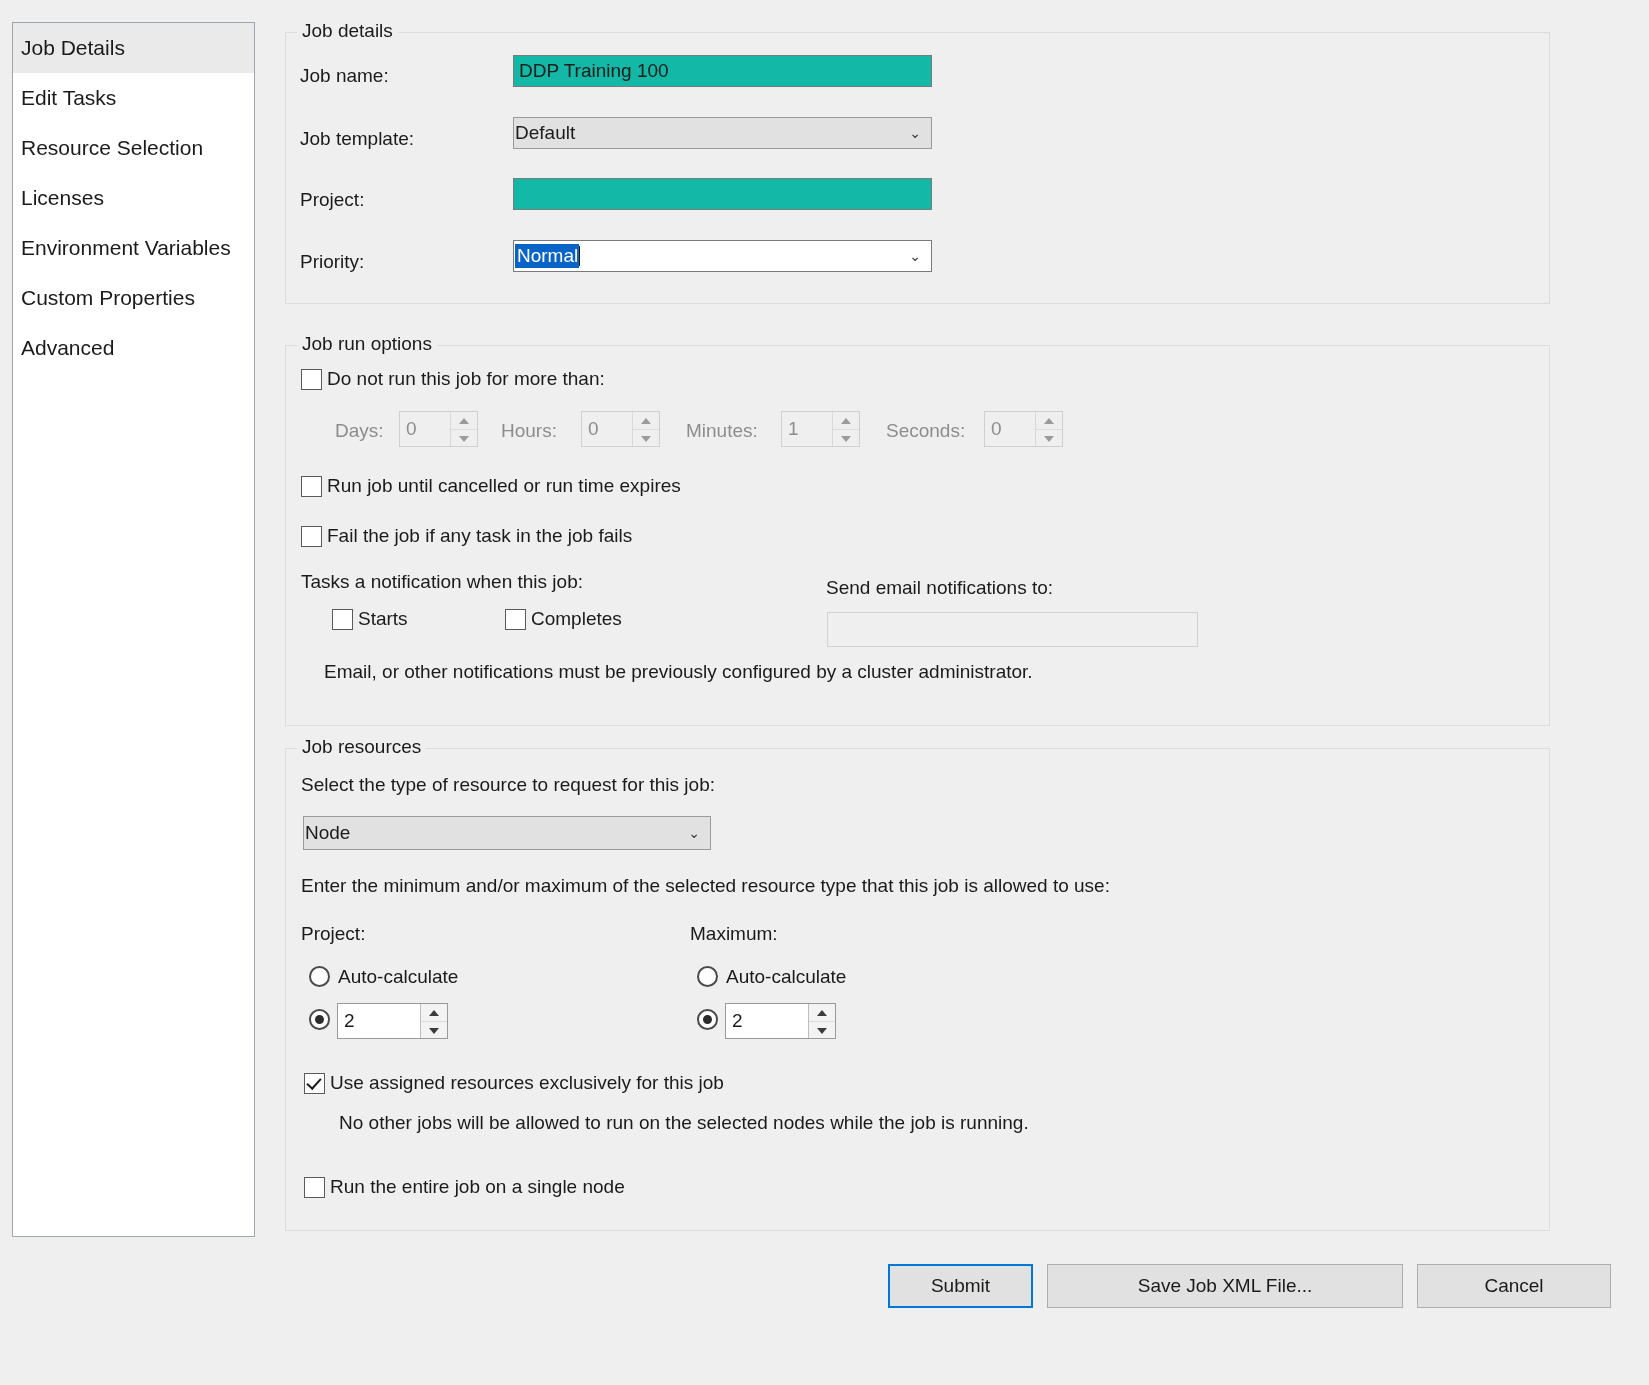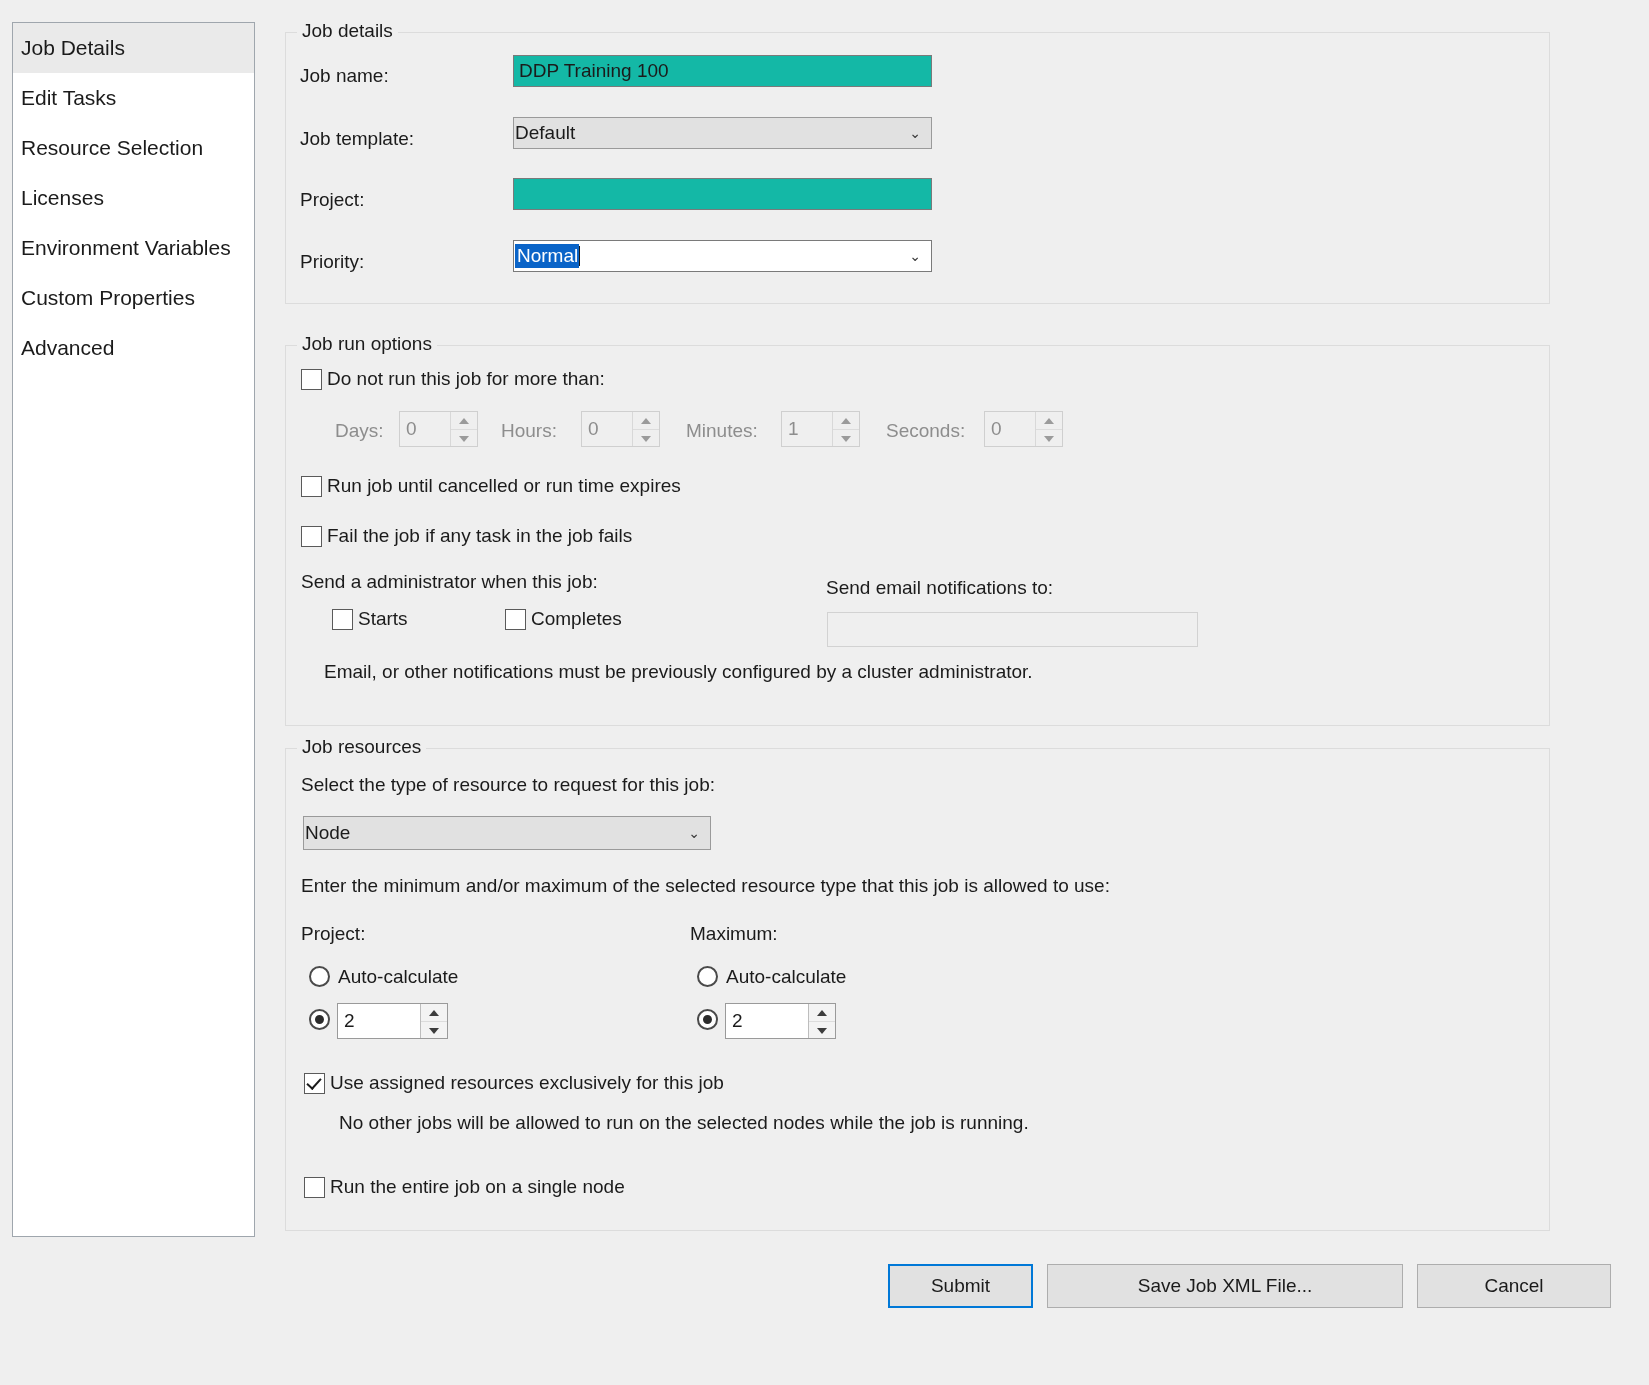--- a/index.html
+++ b/index.html
@@ -345,21 +345,21 @@
       </div>
   </div>
 </div>
 
 <div class="cb" style="left:301px; top:476px;"></div>
 <span class="lbl" style="left:327px; top:475px;">Run job until cancelled or run time expires</span>
 
 <div class="cb" style="left:301px; top:526px;"></div>
 <span class="lbl" style="left:327px; top:525px;">Fail the job if any task in the job fails</span>
 
-<span class="lbl" style="left:301px; top:571px;">Send a administrator when this job:</span>
+<span class="lbl" style="left:301px; top:571px;">Tasks a notification when this job:</span>
 
 <div class="cb" style="left:332px; top:609px;"></div>
 <span class="lbl" style="left:358px; top:608px;">Starts</span>
 
 <div class="cb" style="left:505px; top:609px;"></div>
 <span class="lbl" style="left:531px; top:608px;">Completes</span>
 
 <span class="lbl" style="left:826px; top:577px;">Send email notifications to:</span>
 <div class="textbox disabled" style="left:827px; top:612px; width:371px; height:35px; line-height:33px;">
   <span></span>

